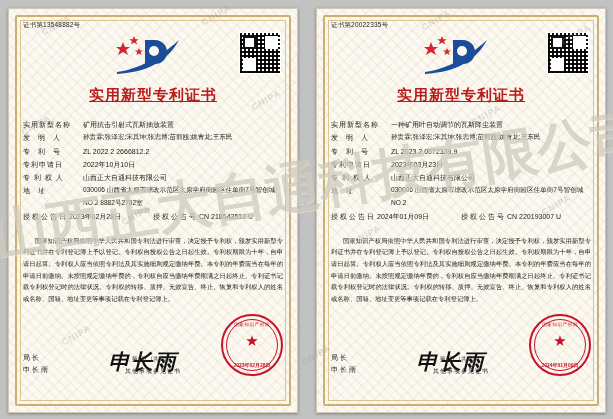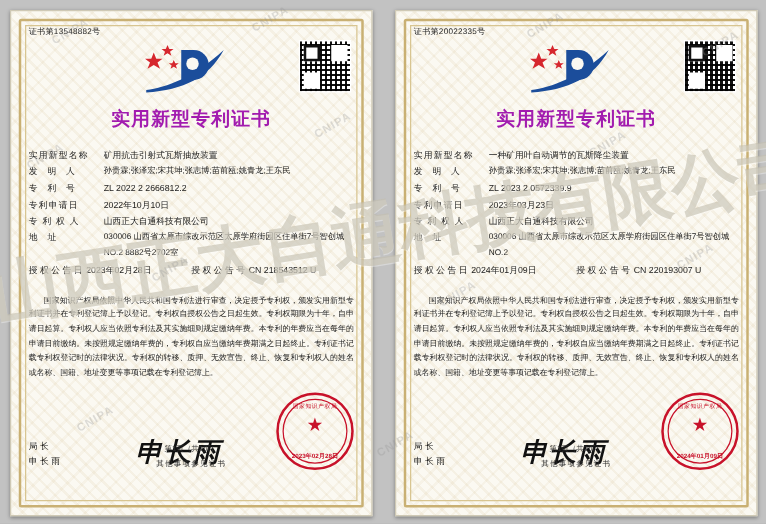--- a/index.html
+++ b/index.html
@@ -47,22 +47,22 @@
     background-blend-mode:multiply;
     border:1px solid #fff;
   }
   .qr:after{
     content:"";position:absolute;left:3px;top:3px;width:9px;height:9px;
     border:2px solid #111;background:#fff;box-shadow:22px 0 0 -0px #fff, 0 22px 0 0 #fff;
   }
   .logo{position:absolute;left:50%;top:0;transform:translateX(-50%);width:92px;height:46px;}
 
   .title{
-    text-align:center;font-size:15px;font-weight:bold;color:#a21caf;
-    letter-spacing:1px;margin-top:2px;font-family:"Liberation Serif","DejaVu Serif",serif;
+    text-align:center;font-size:15px;font-weight:bold;color:#b91c1c;
+    letter-spacing:1px;margin-top:2px;font-family:"Liberation Serif","DejaVu Serif",serif;text-decoration:underline;
   }
 
   .fields{margin-top:13px;font-size:7px;color:#1b1b1b;line-height:1.9;}
   .row{display:flex;align-items:flex-start;}
   .lbl{width:60px;flex:0 0 60px;letter-spacing:3px;white-space:nowrap;}
   .lbl.narrow{letter-spacing:1px;}
   .val{flex:1;}
   .val.small{font-size:6.6px;}
   .two{display:flex;}
   .two .col{flex:1;display:flex;}

